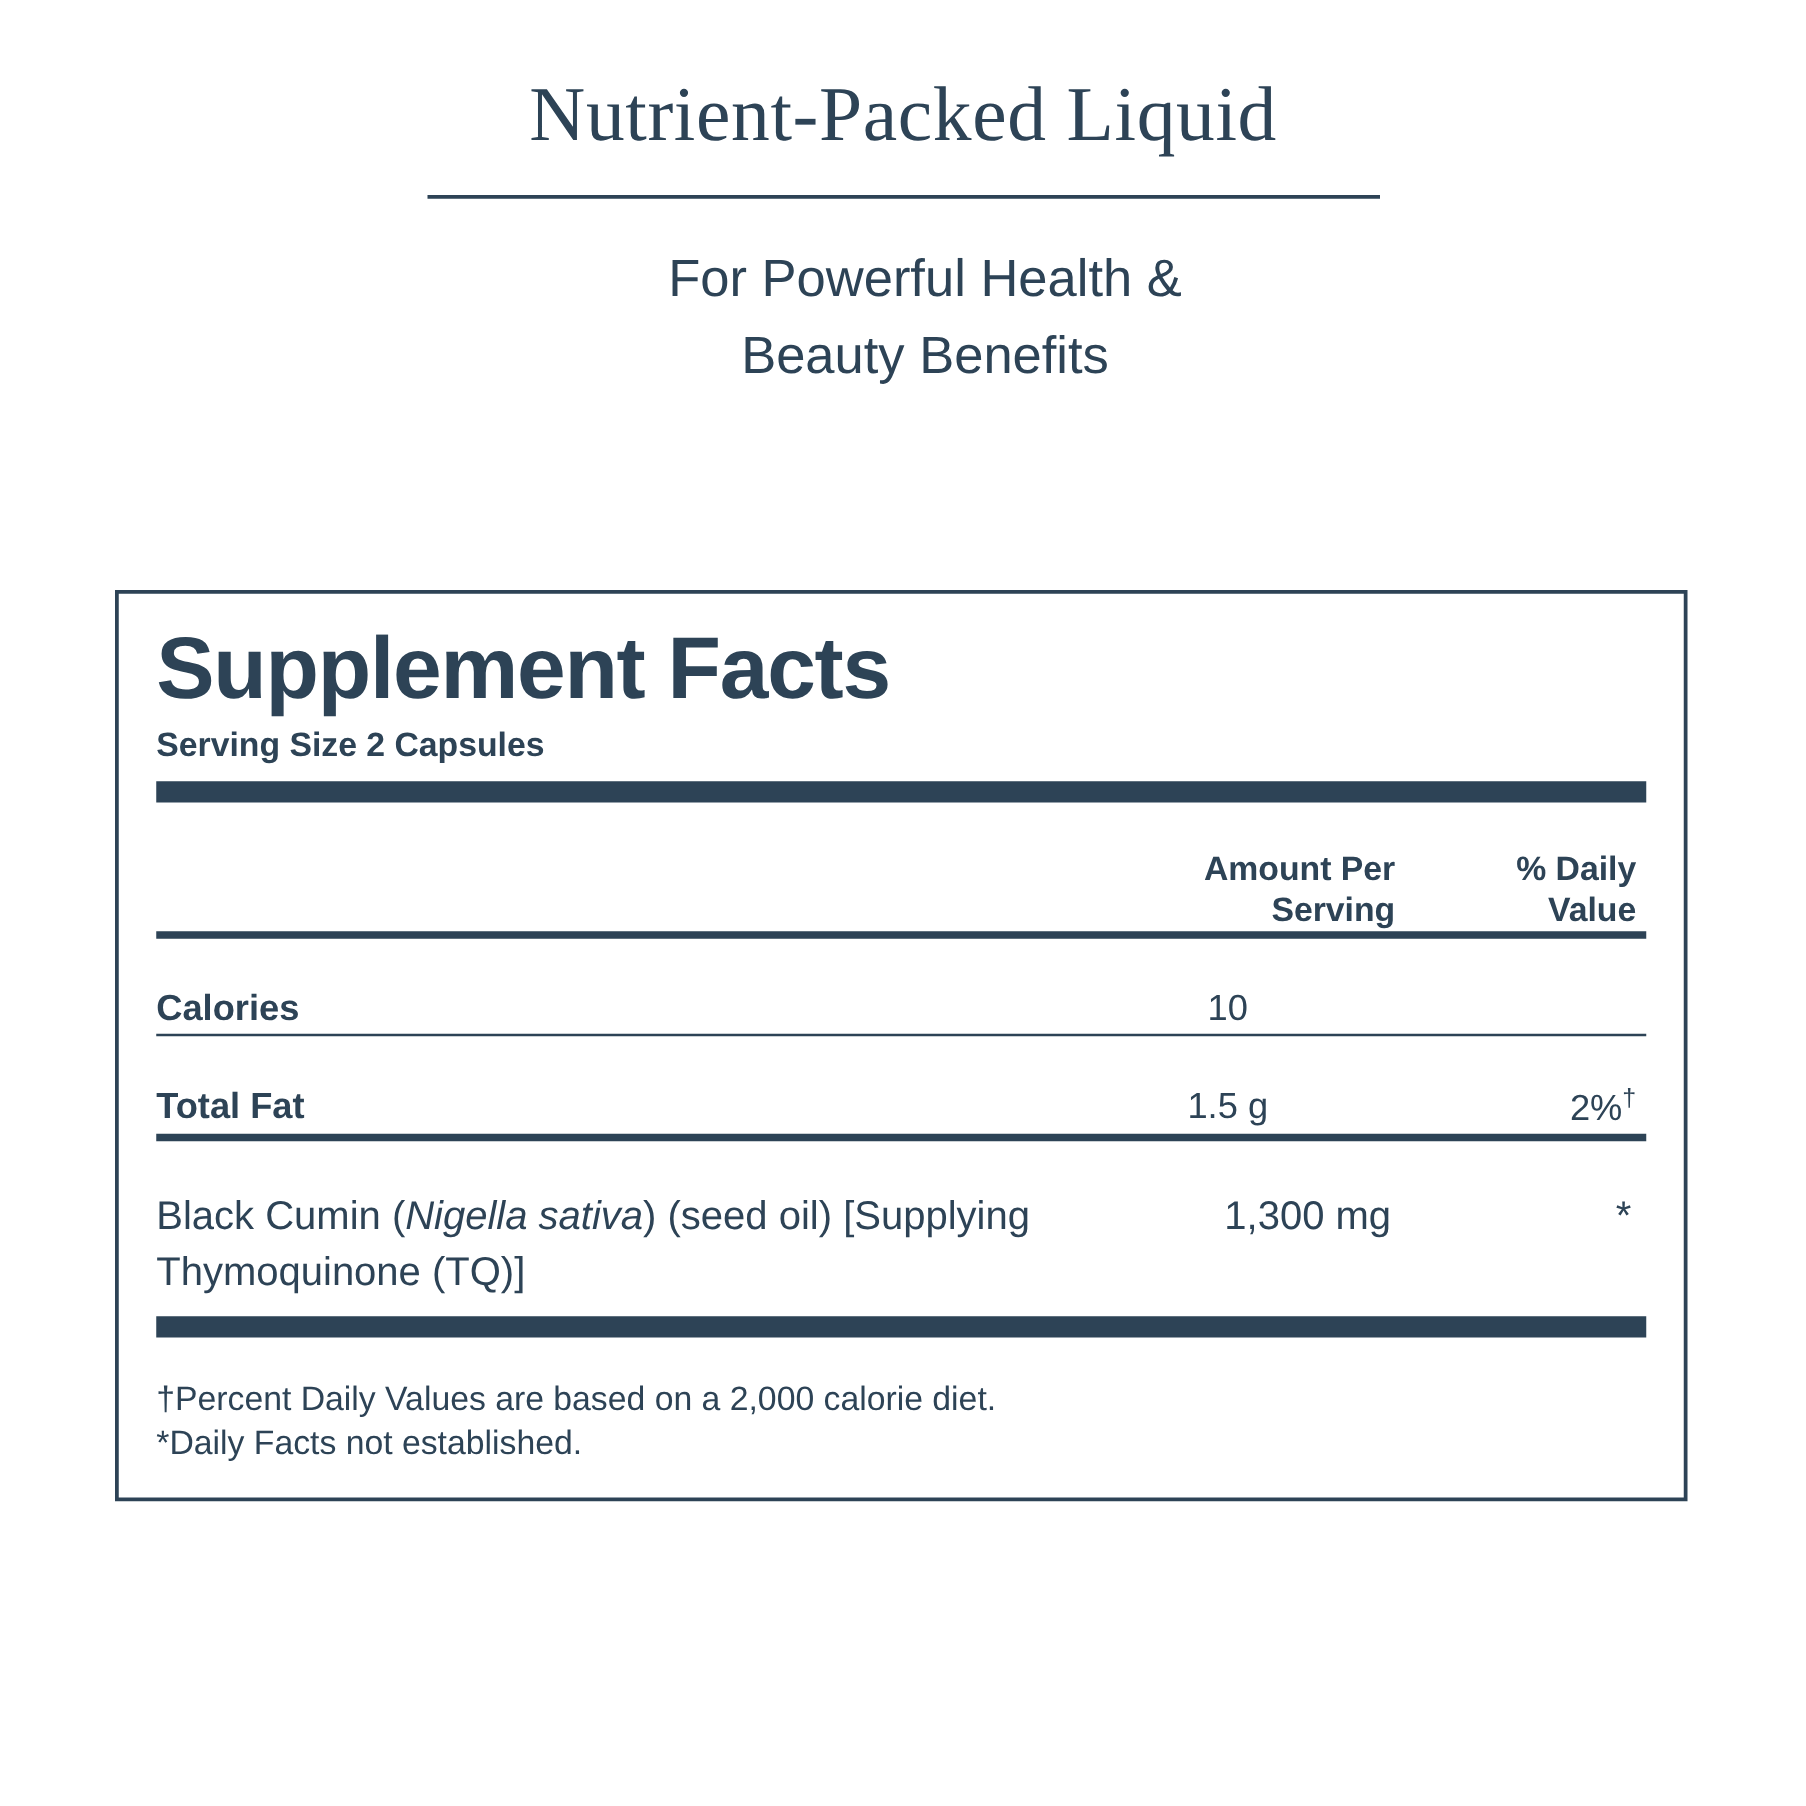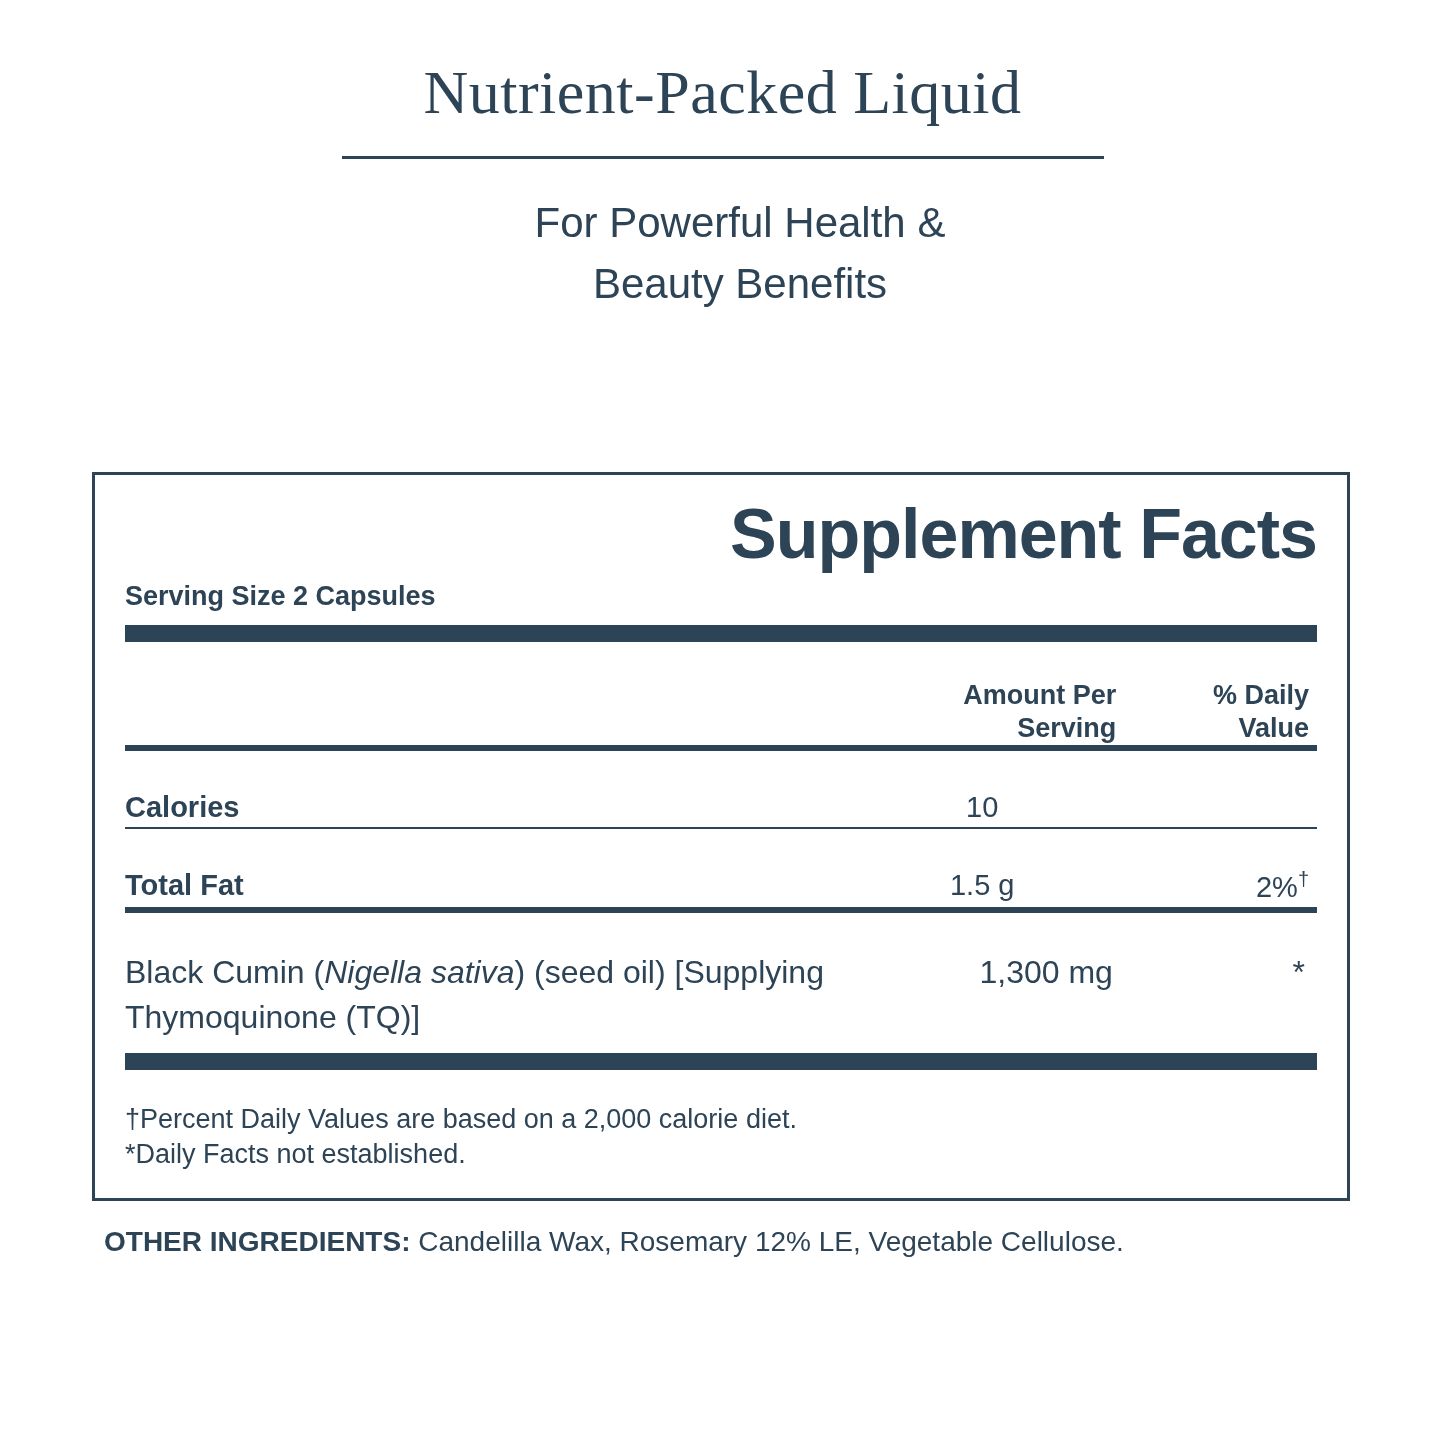--- a/index.html
+++ b/index.html
@@ -63,21 +63,20 @@
     padding: 18px 30px 26px 30px;
     background: #fff;
   }
   .facts-title {
     font-size: 70px;
     font-weight: bold;
     letter-spacing: -1px;
     line-height: 1.08;
     margin: 4px 0 6px 0;
     color: #2d4356;
-    text-align: right;
   }
   .serving-line {
     font-size: 27px;
     font-weight: bold;
     line-height: 1.28;
     color: #2d4356;
   }
 
   .rule-thick {
     height: 17px;
@@ -237,19 +236,15 @@
 
       <div class="rule-thick"></div>
 
       <div class="footnotes">
         <div>†Percent Daily Values are based on a 2,000 calorie diet.</div>
         <div>*Daily Facts not established.</div>
       </div>
 
     </div>
 
-    <div class="other-ing">
-      <span class="label">OTHER INGREDIENTS:</span>
-      <span>Candelilla Wax, Rosemary 12% LE, Vegetable Cellulose.</span>
-    </div>
   </div>
 
 </div>
 
 </body></html>

